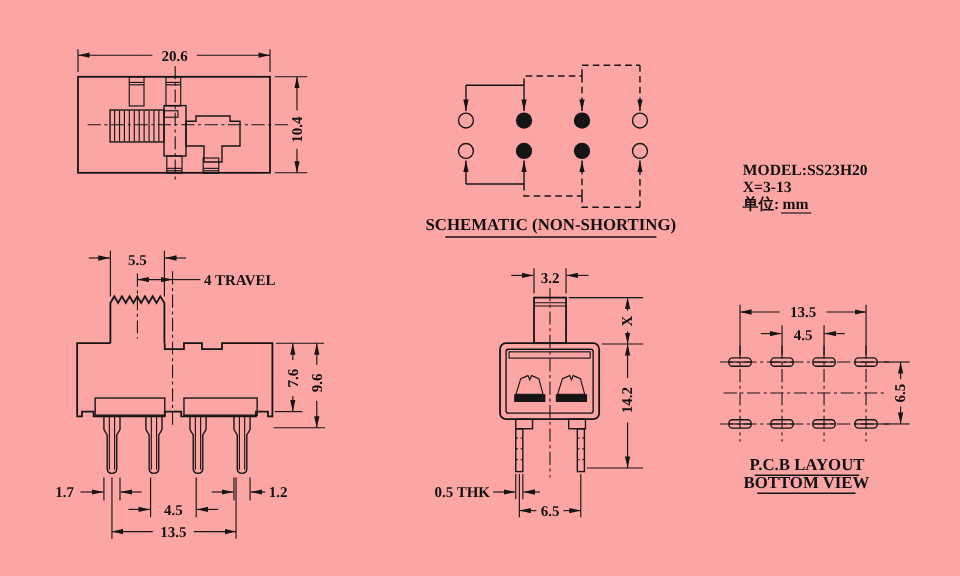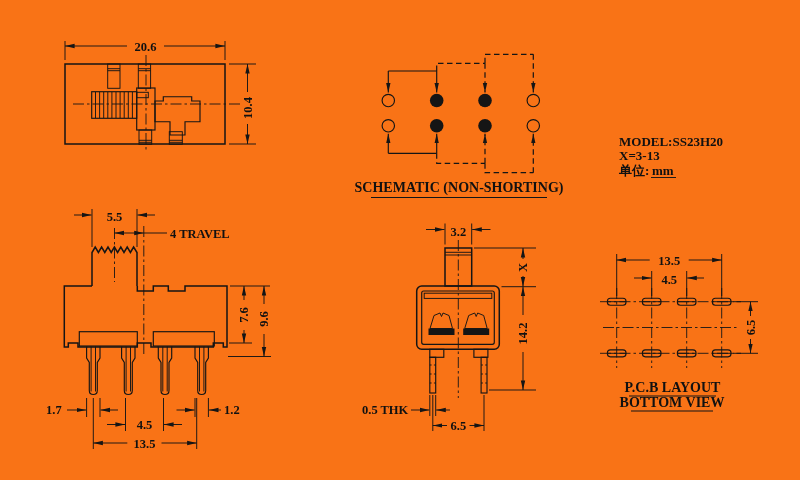--- a/index.html
+++ b/index.html
@@ -1,16 +1,16 @@
 <!DOCTYPE html>
 <html><head>
 <meta charset="utf-8">
 <style>
   html,body{margin:0;padding:0;background:#fff;}
-  #sheet{position:relative;width:800px;height:480px;background:#f97316;overflow:hidden;}
+  #sheet{position:relative;width:800px;height:480px;background:#fca5a5;overflow:hidden;}
   svg{position:absolute;left:0;top:0;}
   .s-thick{stroke:#151515;stroke-width:1.5;fill:none;stroke-linejoin:miter;}
   .s-med{stroke:#151515;stroke-width:1.15;fill:none;}
   .s-thin{stroke:#151515;stroke-width:0.95;fill:none;}
   .s-cl{stroke:#151515;stroke-width:0.9;fill:none;stroke-dasharray:11 3 2.5 3;}
   .s-dash{stroke:#151515;stroke-width:1.2;fill:none;stroke-dasharray:5.5 3.5;}
   .fill-dark{fill:#151515;stroke:none;}
   .t-dim{font-family:"Liberation Serif",serif;font-weight:bold;font-size:12.5px;fill:#111;}
   .t-ttl{font-family:"Liberation Serif",serif;font-weight:bold;font-size:14px;fill:#111;letter-spacing:0px;}
   .t-mdl{font-family:"Liberation Serif",serif;font-weight:bold;font-size:13px;fill:#111;}

